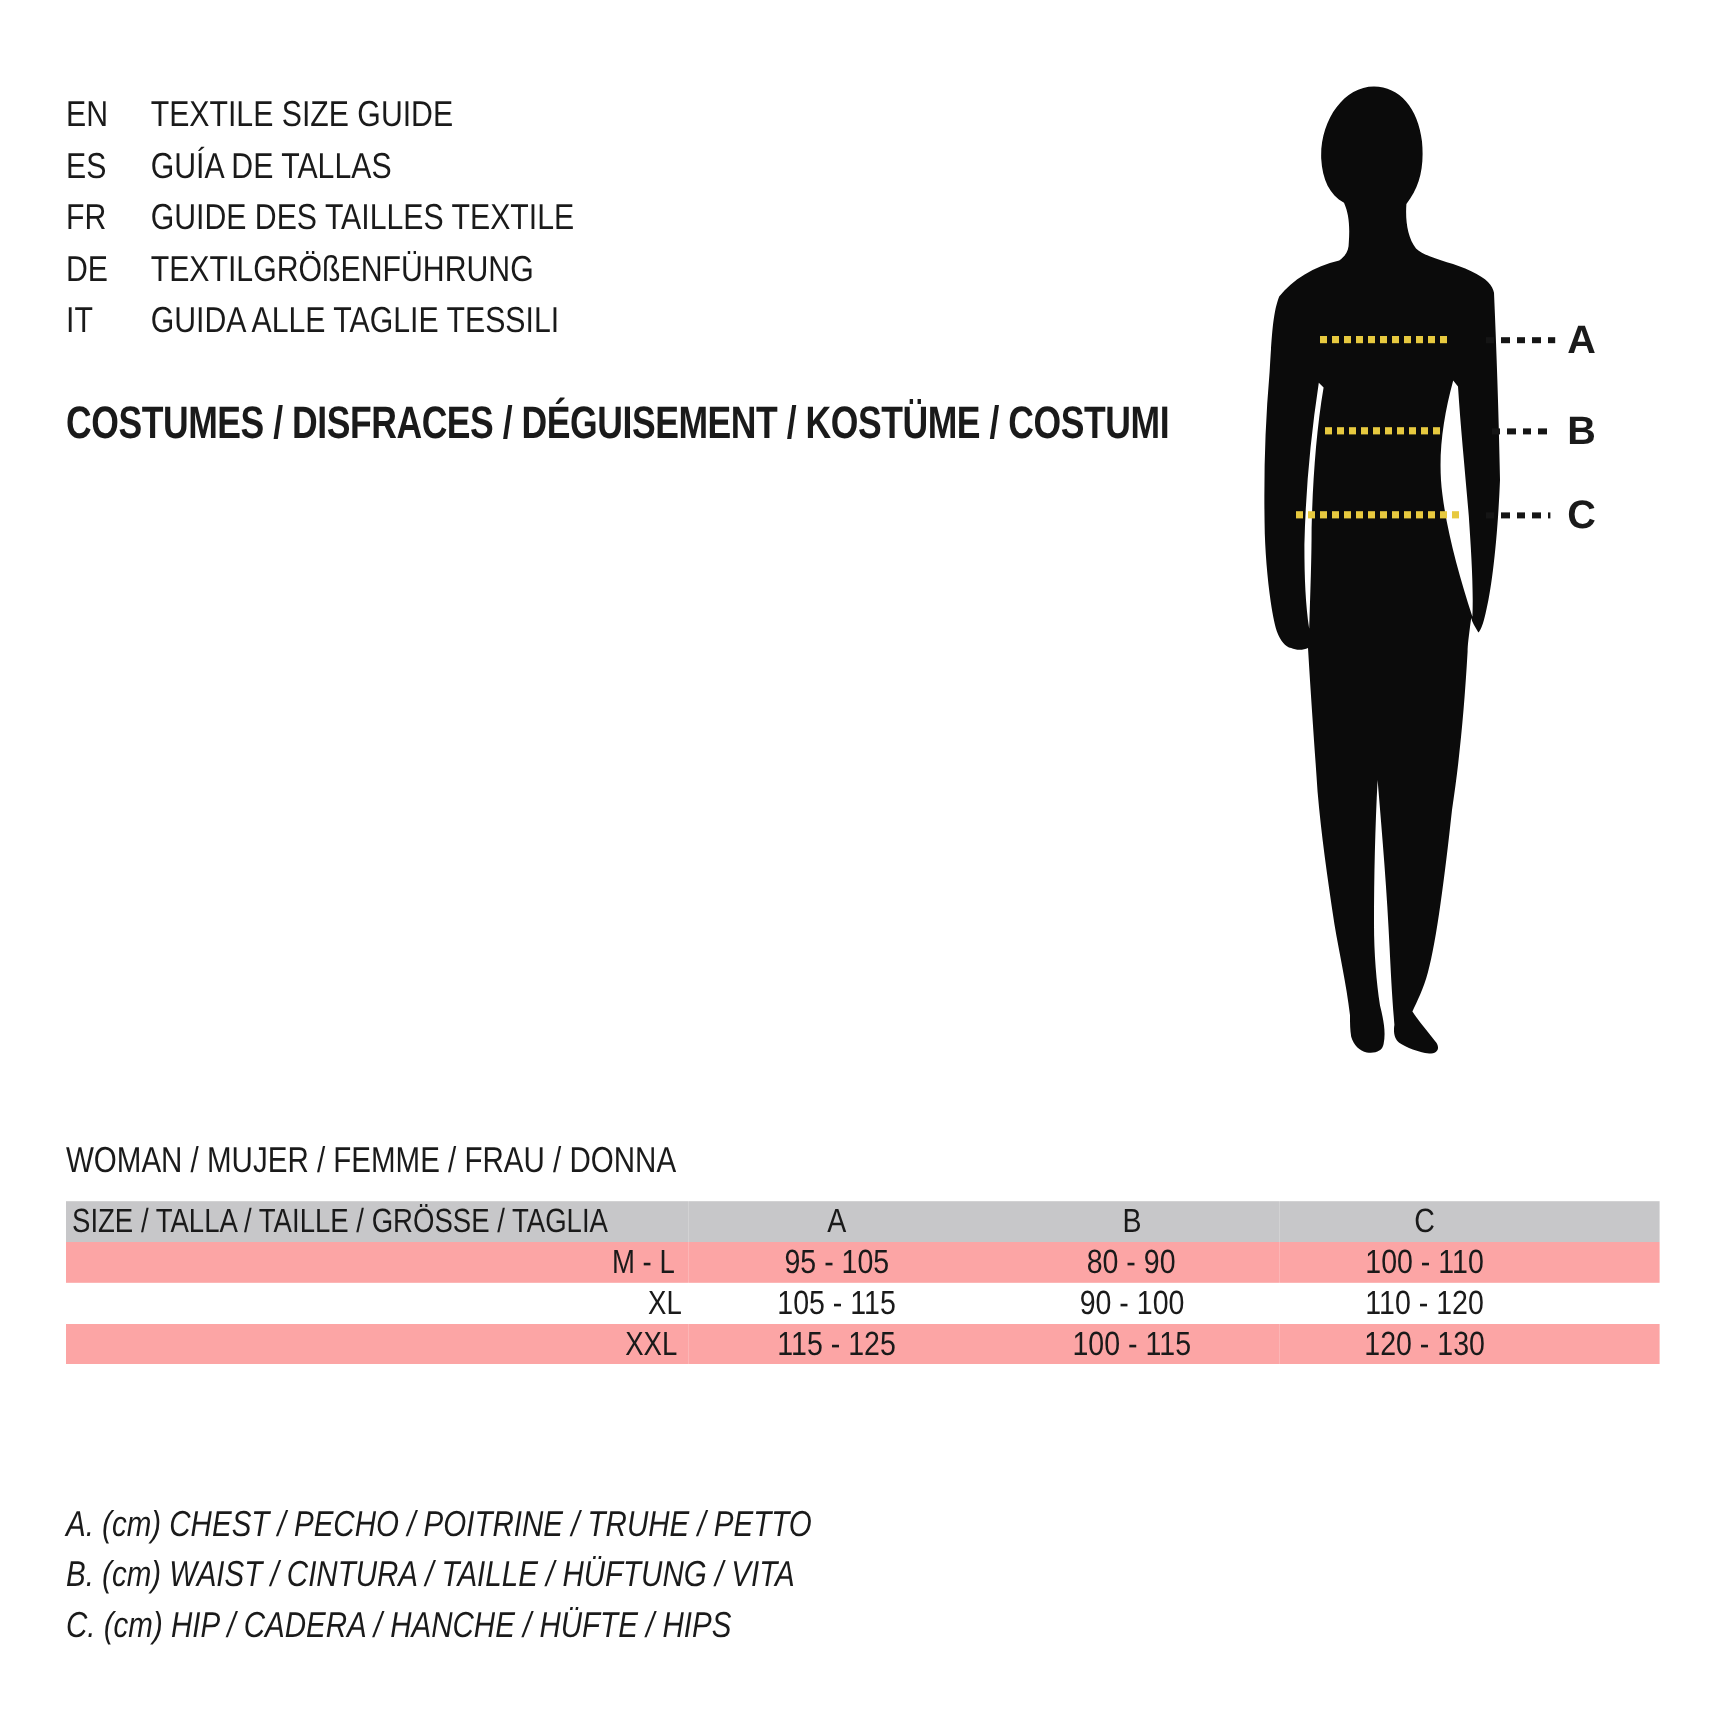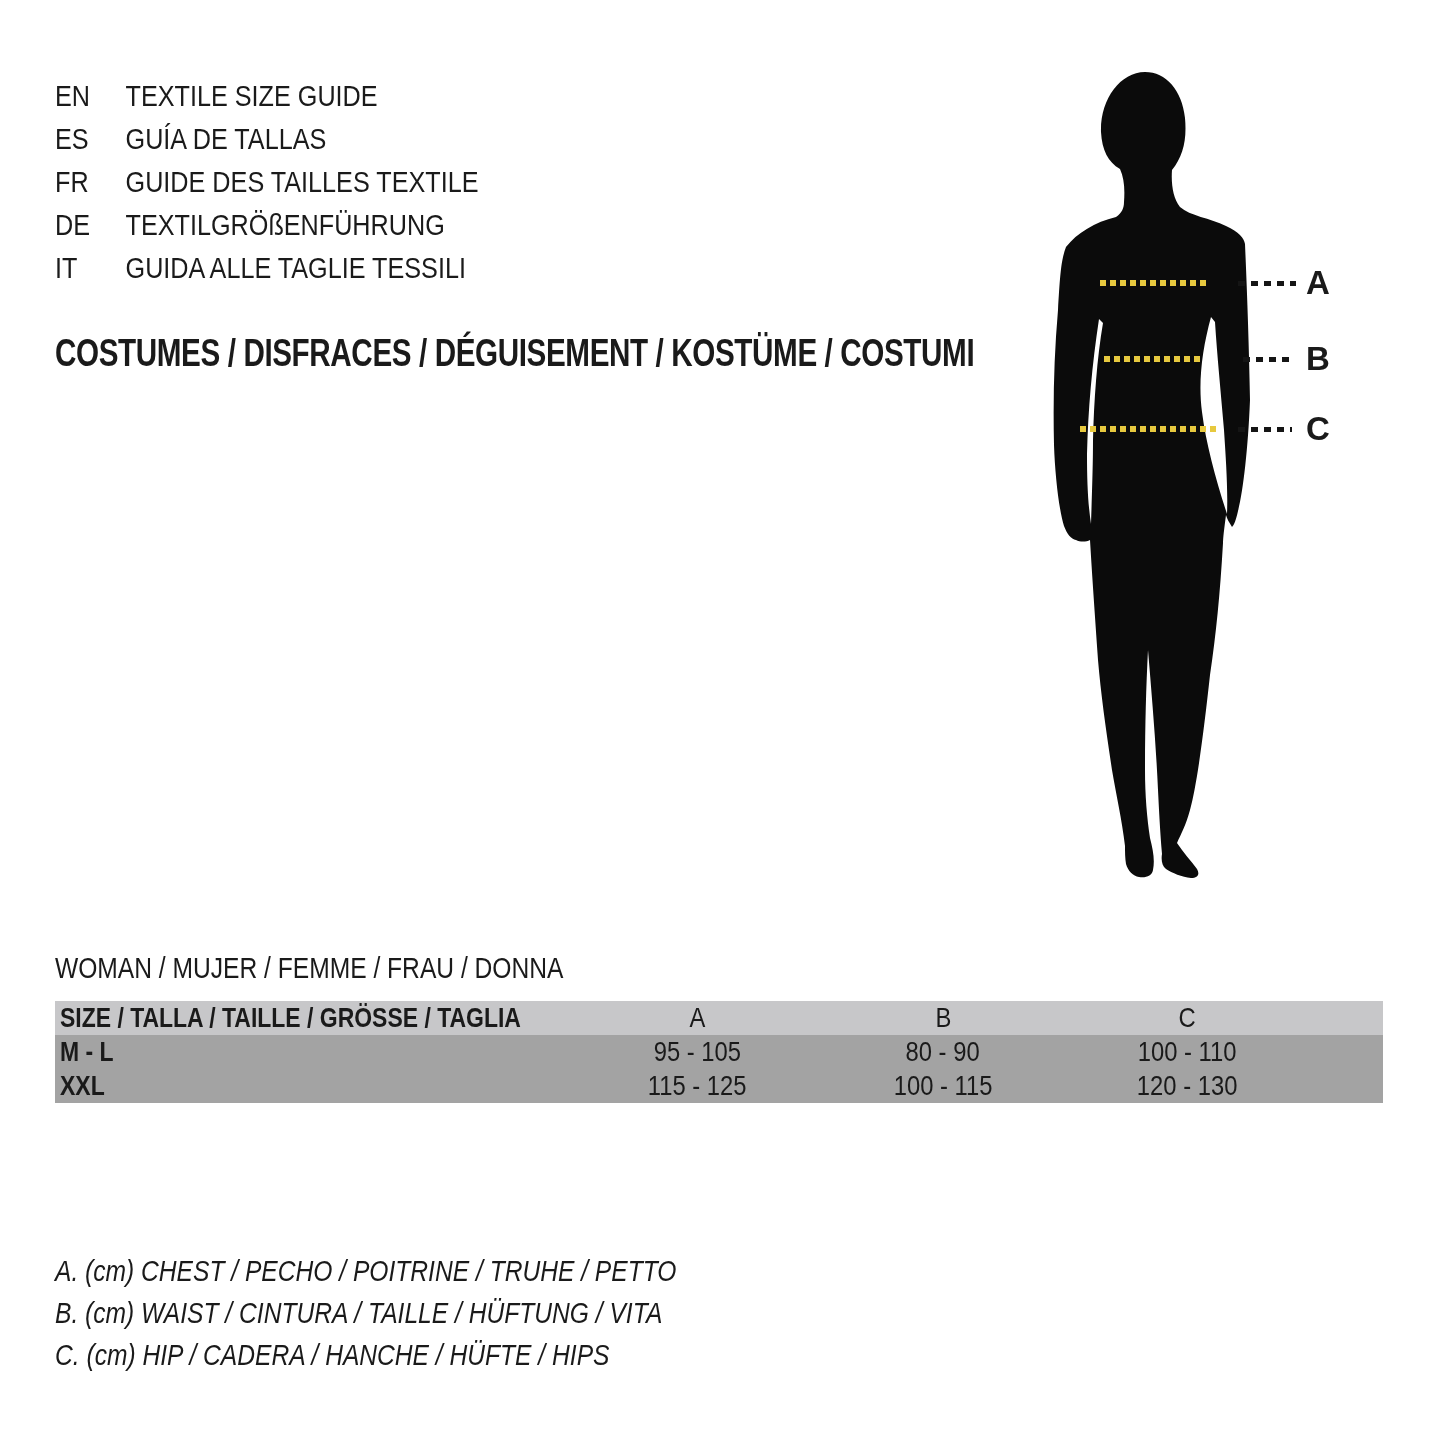--- a/index.html
+++ b/index.html
@@ -30,25 +30,25 @@
   .m-label{font-size:33px;font-weight:700;line-height:40px;width:44px;}
 
   
   .section-title{left:55px;top:950px;font-size:30px;line-height:36px;
                  transform:scaleX(0.82);transform-origin:0 0;white-space:nowrap;}
 
   
   .size-table{left:55px;top:1001px;width:1328px;border-collapse:collapse;table-layout:fixed;
               font-size:28px;}
   .size-table th,.size-table td{height:34px;padding:0;font-weight:400;line-height:34px;overflow:hidden;}
-  .size-table .c1{text-align:left;padding-left:5px;font-weight:bold;}
+  .size-table .c1{text-align:right;padding-left:5px;}
   .size-table .cc{text-align:center;}
   .size-table .last{padding-right:75px;}
   .size-table thead tr{background:#c7c7c9;}
-  .size-table tbody tr.stripe{background:#a3a3a3;}
+  .size-table tbody tr.stripe{background:#fca5a5;}
 
   
   .legend-block{left:55px;top:1250px;font-style:italic;}
   .legend-line{font-size:30px;line-height:42px;transform:scaleX(0.82);transform-origin:0 0;white-space:nowrap;}
 </style>
 </head>
 <body>
 
 <div class="abs lang-block">
   <div class="lang-row">
@@ -157,20 +157,26 @@
       <th class="cc last"><span class="cond-c">C</span></th>
     </tr>
   </thead>
   <tbody>
     <tr class="stripe">
       <td class="c1"><span class="cond">M - L</span></td>
       <td class="cc"><span class="cond-c">95 - 105</span></td>
       <td class="cc"><span class="cond-c">80 - 90</span></td>
       <td class="cc last"><span class="cond-c">100 - 110</span></td>
     </tr>
+    <tr>
+      <td class="c1"><span class="cond">XL</span></td>
+      <td class="cc"><span class="cond-c">105 - 115</span></td>
+      <td class="cc"><span class="cond-c">90 - 100</span></td>
+      <td class="cc last"><span class="cond-c">110 - 120</span></td>
+    </tr>
     <tr class="stripe">
       <td class="c1"><span class="cond">XXL</span></td>
       <td class="cc"><span class="cond-c">115 - 125</span></td>
       <td class="cc"><span class="cond-c">100 - 115</span></td>
       <td class="cc last"><span class="cond-c">120 - 130</span></td>
     </tr>
   </tbody>
 </table>
 
 <div class="abs legend-block">

